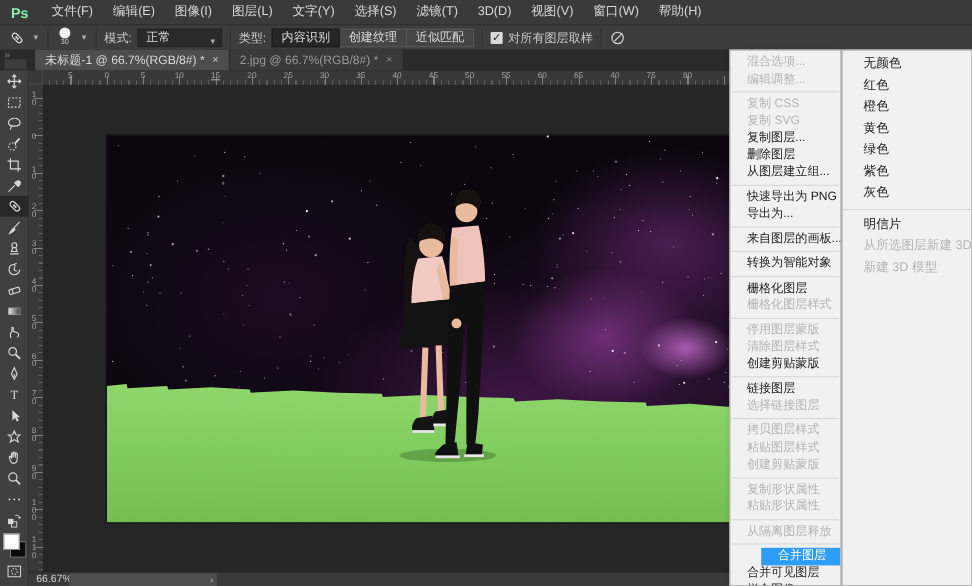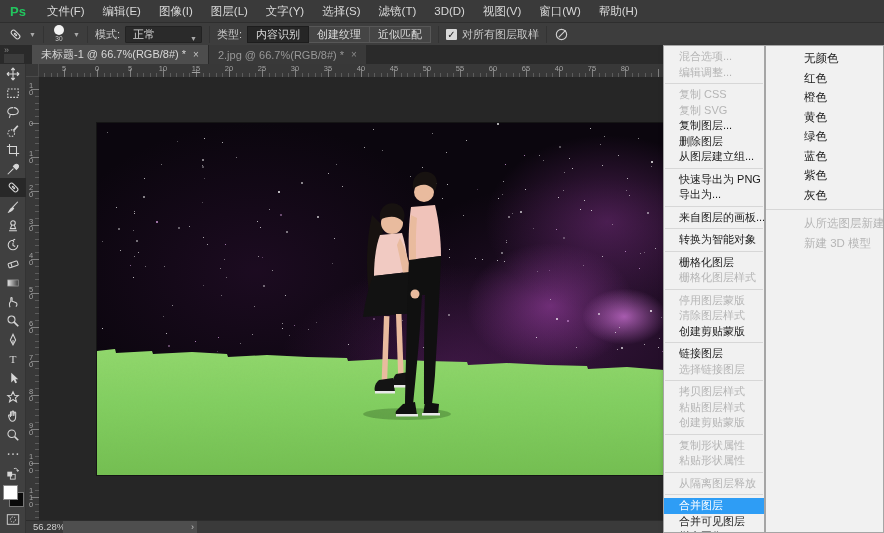--- a/index.html
+++ b/index.html
@@ -2,21 +2,21 @@
 <html><head>
 <meta charset="utf-8">
 <style>
   html,body{margin:0;padding:0;background:#1e1e1e;}
   #app{position:relative;width:884px;height:533px;overflow:hidden;
        font-family:"Liberation Sans","DejaVu Sans",sans-serif;
        background:#262626;user-select:none;}
   
   .menubar{position:absolute;left:0;top:0;width:884px;height:22px;background:#3a3a3a;
            display:flex;align-items:center;z-index:10;}
-  .ps-logo{color:#22c55e;font-weight:bold;font-size:13px;padding:0 12px 0 10px;}
+  .ps-logo{color:#86efac;font-weight:bold;font-size:13px;padding:0 12px 0 10px;}
   .menubar .mitem{color:#d8d8d8;font-size:11.5px;padding:0 9px;line-height:22px;cursor:default;}
   
   .optionsbar{position:absolute;left:0;top:22px;width:884px;height:23px;background:#3d3d3d;
               border-top:1px solid #2e2e2e;box-sizing:border-box;display:flex;align-items:center;
               gap:5px;padding-left:8px;z-index:10;}
   .vsep{width:1px;height:17px;background:#333;margin:0 2px;}
   .caret{color:#aaa;font-size:7px;margin-left:1px;}
   .brushpreview{display:flex;flex-direction:column;align-items:center;width:16px;line-height:1;}
   .brushpreview .bcircle{width:10px;height:10px;border-radius:50%;background:#f2f2f2;}
   .brushpreview .bsize{font-size:6.5px;color:#ccc;margin-top:1px;}
@@ -83,23 +83,23 @@
              border-top:1px solid #2c2c2c;box-sizing:border-box;z-index:7;}
   .statusbar .zoomtext{position:absolute;left:7px;top:0px;font-size:9.5px;color:#cfcfcf;line-height:12px;}
   .hscroll{position:absolute;left:37px;top:0;width:134px;height:12px;background:#4e4e4e;}
   .hscroll .chev{position:absolute;right:3px;top:0;font-size:9px;color:#c2c2c2;line-height:12px;}
   
   .menu{position:absolute;background:#f1f1f1;border:1px solid #a5a5a5;box-sizing:border-box;
         font-size:11px;color:#1c1c1c;padding-top:3px;z-index:20;overflow:hidden;}
   #ctx-menu{left:663px;top:45px;width:102px;height:488px;box-shadow:3px 3px 7px rgba(0,0,0,.4);}
   #sub-menu{left:765px;top:45px;width:119px;height:488px;}
   .mi{line-height:15.5px;padding:0 0 0 15px;white-space:nowrap;cursor:default;}
-  #sub-menu .mi{line-height:19.5px;padding-left:19px;font-size:11.5px;margin-left:19px;}
+  #sub-menu .mi{line-height:19.5px;padding-left:19px;font-size:11.5px;}
   .mi.disabled{color:#b5b5b5;}
-  .mi.highlighted{background:#2e9df5;color:#fff;}
+  .mi.highlighted{background:#2e9df5;color:#fff;margin-left:28px;}
   .msep{height:1px;background:#d7d7d7;margin:3px 1px;}
   #sub-menu .msep{margin:4px 0;}
 </style>
 </head>
 <body>
 
 <div id="app">
 
   <div class="menubar">
     <span class="ps-logo">Ps</span>
@@ -411,21 +411,21 @@
           <path d="M306 281 L300 287 C297 290 299 293 304 293 L320 292 L318 279 Z" fill="#101010"></path>
           <rect x="299" y="291" width="22" height="2.5" fill="#e8e8e8"></rect>
           <path d="M328 279 L342 281 L341 292 L326 292 Z" fill="#101010"></path>
           <rect x="325" y="290" width="18" height="2.5" fill="#e8e8e8"></rect>
         </g>
       </svg>
     </div>
   </div>
 
   <div class="statusbar">
-    <span class="zoomtext">56.28%</span>
+    <span class="zoomtext">66.67%</span>
     <span class="hscroll">
       <span class="chev">›</span>
     </span>
   </div>
 
   <div class="menu" id="ctx-menu">
       <div class="mi disabled">混合选项...</div>
       <div class="mi disabled">编辑调整...</div>
       <div class="msep"></div>
       <div class="mi disabled">复制 CSS</div>
@@ -464,21 +464,21 @@
       <div class="mi normal">合并可见图层</div>
       <div class="mi normal">拼合图像</div>
     </div>
 
   <div class="menu" id="sub-menu">
       <div class="mi normal">无颜色</div>
       <div class="mi normal">红色</div>
       <div class="mi normal">橙色</div>
       <div class="mi normal">黄色</div>
       <div class="mi normal">绿色</div>
-      <div class="mi normal">蓝色</div>
       <div class="mi normal">紫色</div>
       <div class="mi normal">灰色</div>
       <div class="msep"></div>
+      <div class="mi normal">明信片</div>
       <div class="mi disabled">从所选图层新建 3D 模型</div>
       <div class="mi disabled">新建 3D 模型</div>
     </div>
 
 </div>
 
 </body></html>

